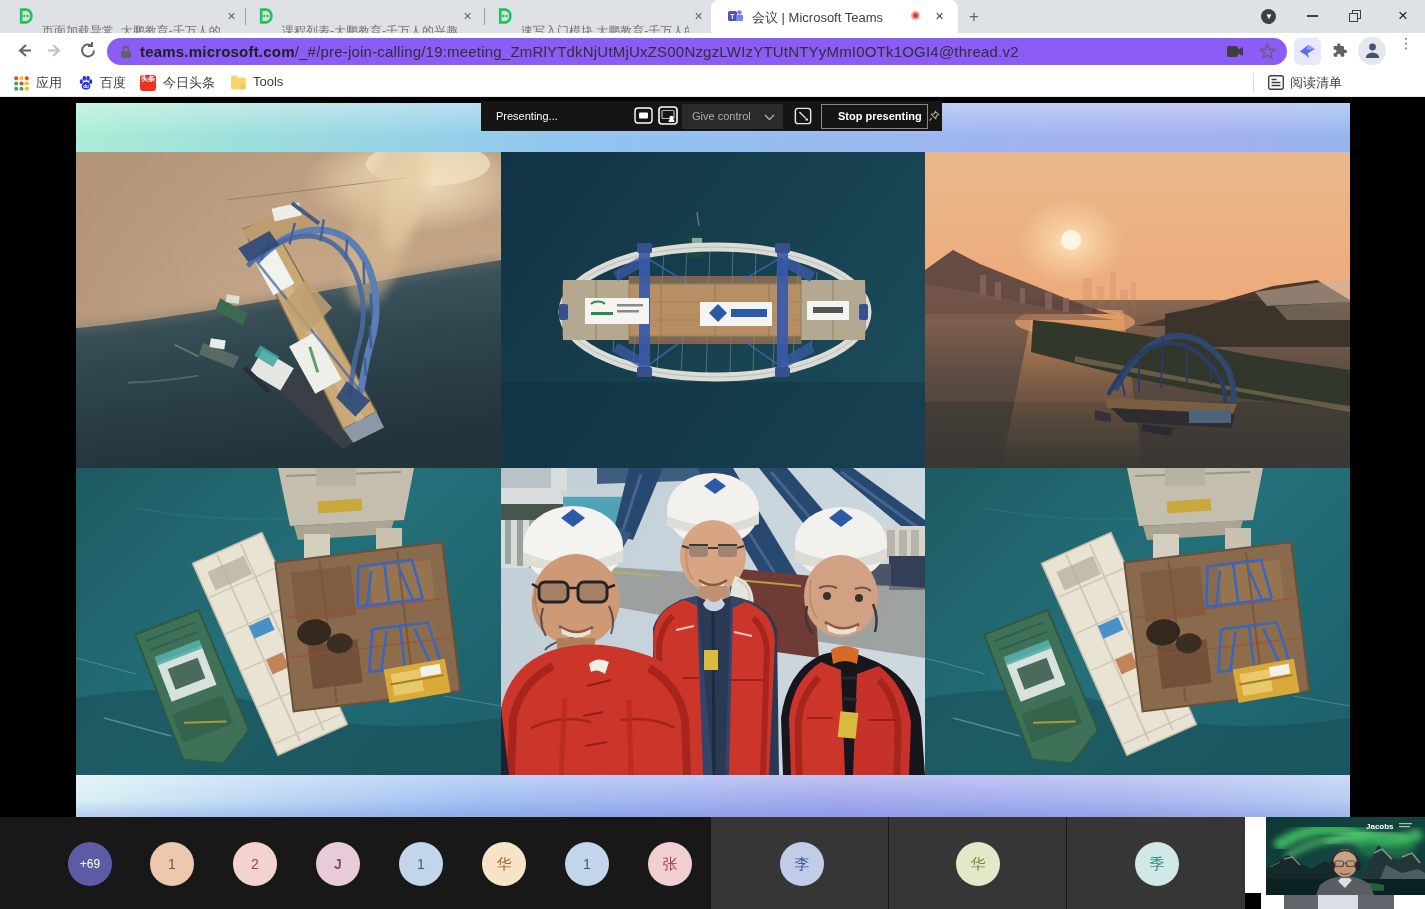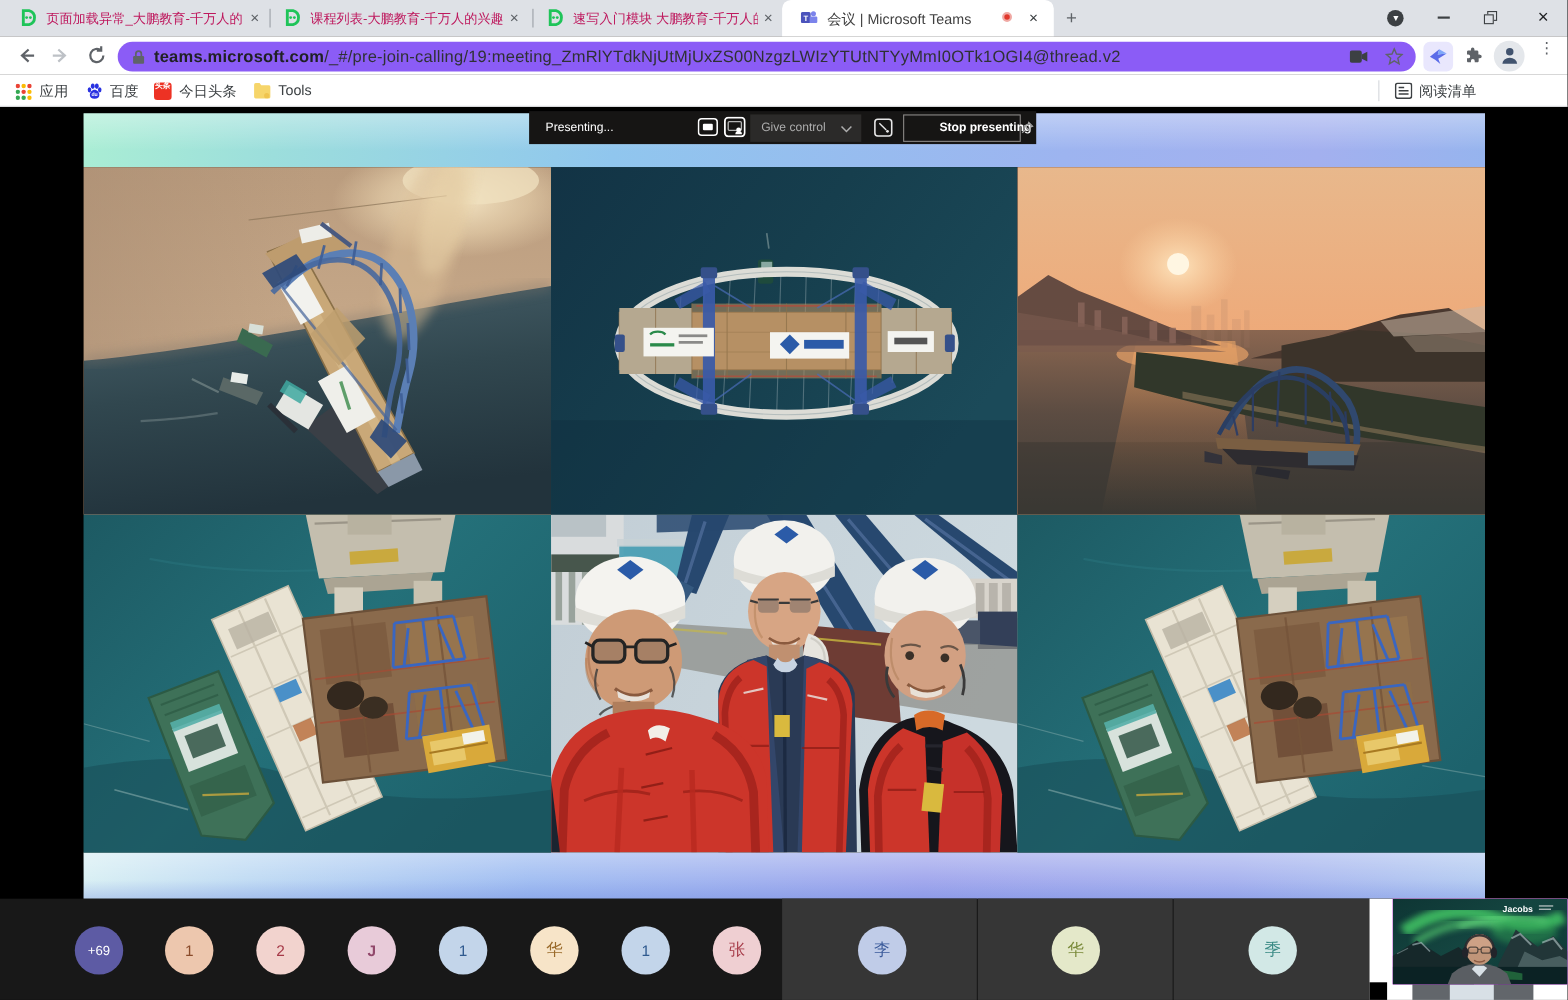--- a/index.html
+++ b/index.html
@@ -1,21 +1,21 @@
 <!DOCTYPE html>
 <html><head>
 <meta charset="utf-8">
 <style>
 * { margin:0; padding:0; box-sizing:border-box; }
 html,body { width:1425px; height:909px; overflow:hidden; background:#000; font-family:"Liberation Sans", sans-serif; }
 
 #tabbar { position:absolute; left:0; top:0; width:1425px; height:33px; background:#DEE1E6; }
 .tab { position:absolute; top:0; height:33px; }
 .tab .fav { position:absolute; left:10px; top:8px; width:16px; height:16px; }
-.tab .title { position:absolute; left:34px; top:9px; font-size:12px; color:#be185d; white-space:nowrap; overflow:hidden; }
+.tab .title { position:absolute; left:34px; top:23px; font-size:12px; color:#737373; white-space:nowrap; overflow:hidden; }
 .tab .x { position:absolute; top:10px; width:13px; height:13px; color:#5F6368; font-size:14px; line-height:13px; text-align:center; }
 .tabsep { position:absolute; top:8px; width:1px; height:17px; background:#9AA0A6; }
 #activetab { position:absolute; left:711px; top:0px; width:247px; height:33px; background:#fff; border-radius:8px 8px 0 0; }
 
 #addrbar { position:absolute; left:0; top:33px; width:1425px; height:35px; background:#fff; }
 #omnibox { position:absolute; left:107px; top:5px; height:27px; width:1180px; background:#8b5cf6; border-radius:14px; }
 #urltext { position:absolute; left:33px; top:5px; font-size:15px; color:#2F3134; white-space:nowrap; letter-spacing:0.2px;}
 .navic { position:absolute; top:4px; color:#5F6368; }
 
 #bookbar { position:absolute; left:0; top:68px; width:1425px; height:29px; background:#fff; border-bottom:1px solid #E8EAED; }
@@ -613,21 +613,21 @@
     <div style="position:absolute;left:211px;top:9px;font-size:11px;color:#ADADAD;">Give control</div>
     <svg style="position:absolute;left:283px;top:13px;" width="11" height="7" viewBox="0 0 11 7">
         <path d="M1 1 L5.5 5.5 L10 1" stroke="#ADADAD" stroke-width="1.4" fill="none"></path>
       </svg>
     <svg style="position:absolute;left:313px;top:6px;" width="18" height="18" viewBox="0 0 20 20">
         <rect x="1.5" y="1.5" width="17" height="17" rx="3" fill="none" stroke="#E8E8E8" stroke-width="1.6"></rect>
         <path d="M6 5.5 L13 12.5" stroke="#E8E8E8" stroke-width="1.4"></path>
         <circle cx="14.2" cy="13.8" r="1.4" fill="#E8E8E8"></circle>
       </svg>
     <div style="position:absolute;left:340px;top:3px;width:107px;height:25px;border:1px solid #8A8886;"></div>
-    <div style="position:absolute;left:357px;top:9px;font-size:11px;font-weight:bold;margin-left:16px;">Stop presenting</div>
+    <div style="position:absolute;left:357px;top:9px;font-size:11px;font-weight:bold;">Stop presenting</div>
     <svg style="position:absolute;left:447px;top:9px;" width="12" height="12" viewBox="0 0 14 14">
         <path d="M8.5 1.5 L12.5 5.5 L10 6.5 L9 10 L4 5 L7.5 4 Z" fill="none" stroke="#ABABAB" stroke-width="1.3"></path>
         <path d="M4.5 9.5 L1.5 12.5" stroke="#ABABAB" stroke-width="1.3"></path>
       </svg>
   </div>
 
   <div id="pbar">
     <div class="av" style="left:68px;background:#5D5BA4;color:#fff;font-size:12px;">+69</div>
     <div class="av" style="left:150px;background:#EDC7AE;color:#8A4B2A;font-size:14px;">1</div>
     <div class="av" style="left:233px;background:#F2D3CE;color:#A63A48;font-size:14px;">2</div>
@@ -640,21 +640,21 @@
     <div class="tile" style="left:889px;width:177px;"></div>
     <div class="tile" style="left:1067px;width:178px;"></div>
     <div class="av" style="left:780px;background:#C0CCE8;color:#3A5A9A;">李</div>
     <div class="av" style="left:956px;background:#E4E8C9;color:#7A8A3A;">华</div>
     <div class="av" style="left:1135px;background:#D2E8E6;color:#3A8A85;">季</div>
 
     <div style="position:absolute;left:1245px;top:0;width:180px;height:92px;background:#fff;"></div>
     <div style="position:absolute;left:1245px;top:76px;width:16px;height:16px;background:#000;"></div>
     <div style="position:absolute;left:1284px;top:74px;width:110px;height:18px;background:#62666B;"></div>
     <div style="position:absolute;left:1318px;top:76px;width:40px;height:16px;background:#D8E0E6;"></div>
-    <div id="webcam" style="position:absolute;left:1266px;top:0;width:159px;height:78px;background:#d946ef;overflow:hidden;">
+    <div id="webcam" style="position:absolute;left:1266px;top:0;width:159px;height:78px;background:#a16207;overflow:hidden;">
       <svg width="159" height="78" viewBox="0 0 159 78">
         <defs>
           <linearGradient id="wcsky" x1="0" y1="0" x2="1" y2="0.8">
             <stop offset="0" stop-color="#0E3534"></stop>
               <stop offset="0.5" stop-color="#144540"></stop>
               <stop offset="1" stop-color="#0E3A38"></stop>
           </linearGradient>
           <filter id="wcblur">
               <feGaussianBlur stdDeviation="3"></feGaussianBlur>
             </filter>

